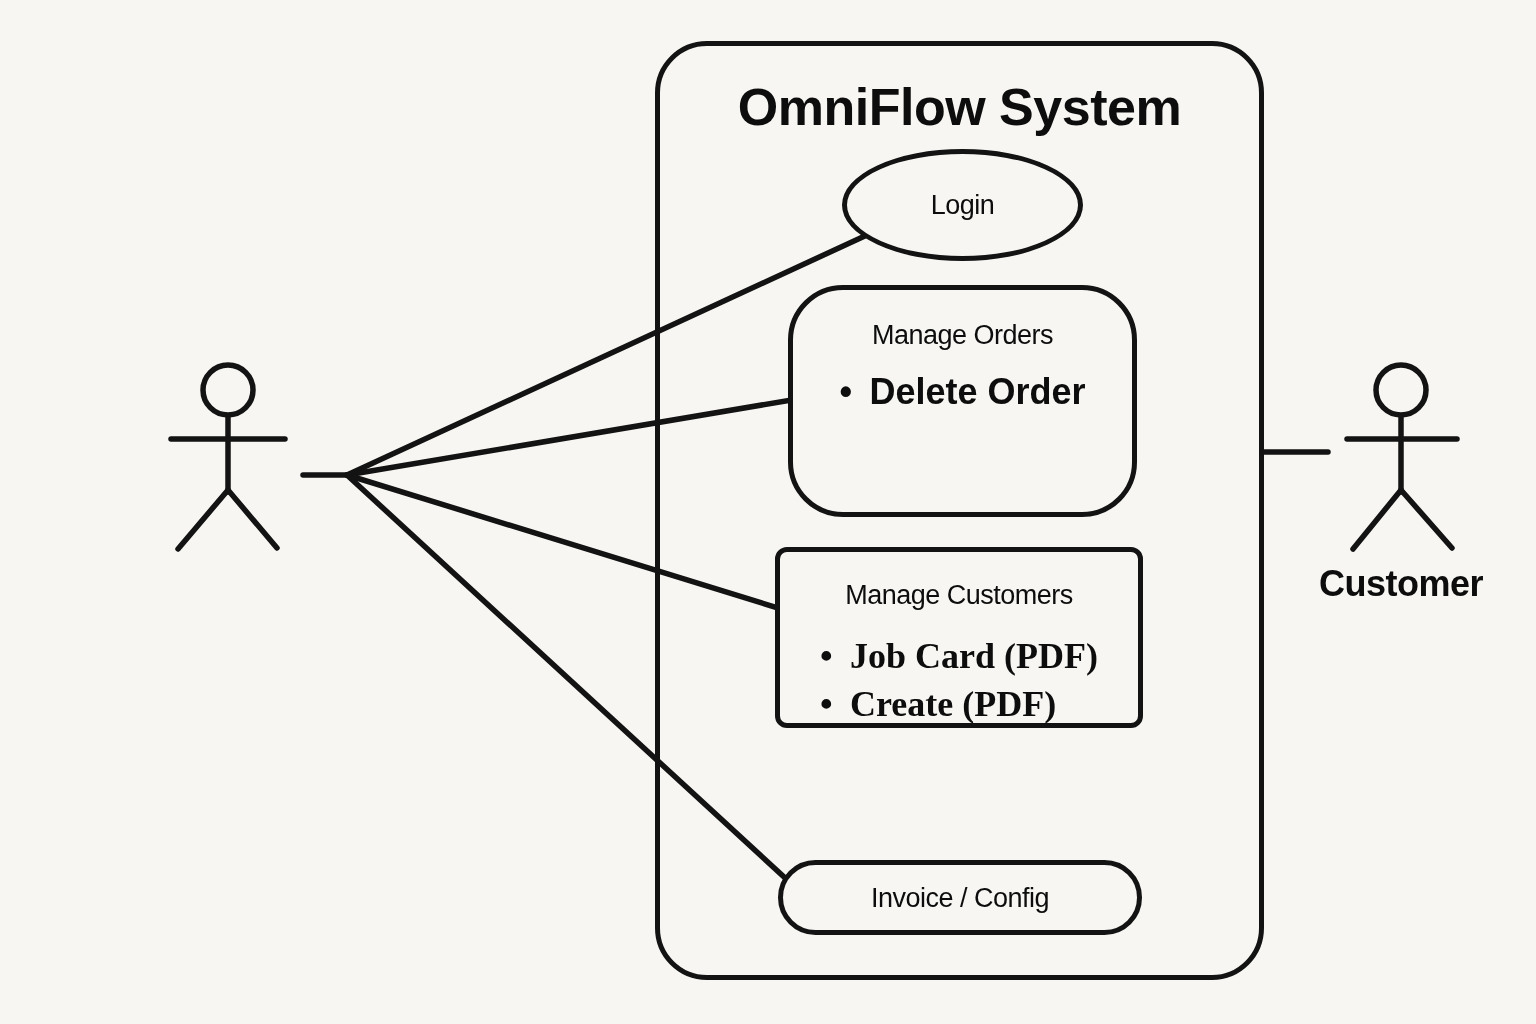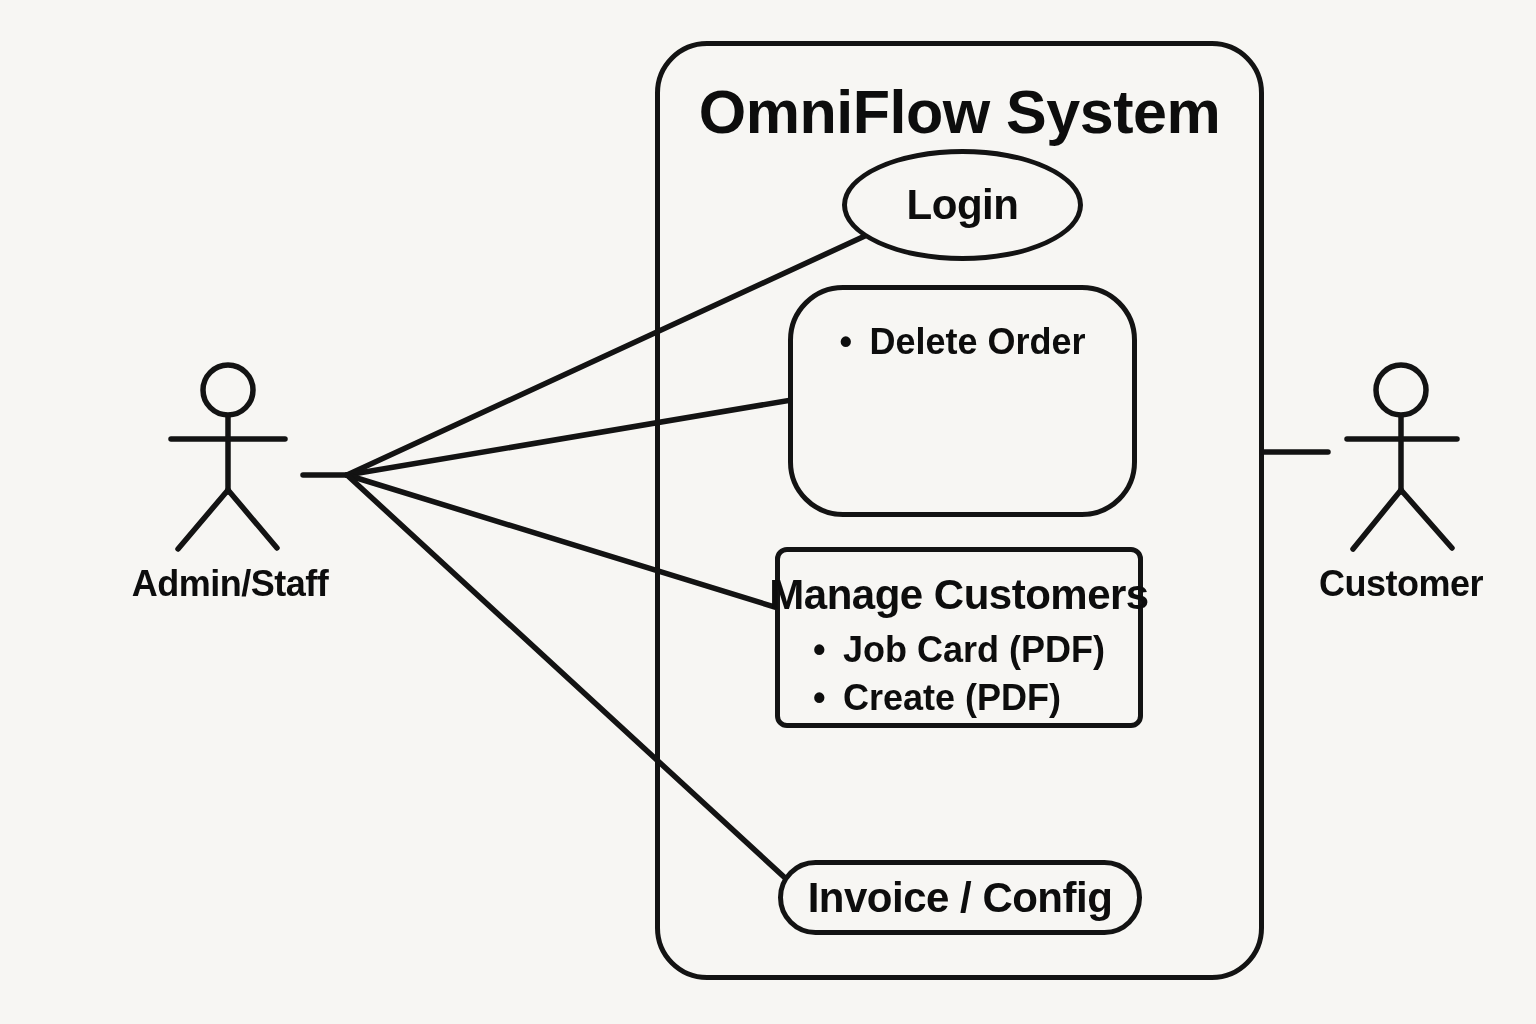--- a/index.html
+++ b/index.html
@@ -27,32 +27,32 @@
     position:absolute;box-sizing:border-box;
     left:655px;top:41px;width:609px;height:939px;
     border:5px solid var(--stroke);
     border-radius:52px;
     background:transparent;
     z-index:1;
   }
   .system-title{
     position:absolute;left:0;top:30px;width:100%;
     margin:0;text-align:center;
-    font-size:61px;font-weight:700;line-height:1.2;
+    font-size:52px;font-weight:700;line-height:1.2;
     letter-spacing:-0.5px;
   }
   .node{
     position:absolute;box-sizing:border-box;
     border:5px solid var(--stroke);
     background:var(--bg);
     z-index:3;
     display:flex;flex-direction:column;align-items:center;
   }
   .node .node-title{
-    font-size:42px;font-weight:700;line-height:50px;
+    font-size:27px;font-weight:400;line-height:50px;
     letter-spacing:-0.5px;white-space:nowrap;
   }
   .ellipse{
     left:842px;top:149px;width:241px;height:112px;
     border-radius:50%;
     justify-content:center;
   }
   .box-orders{
     left:788px;top:285px;width:349px;height:232px;
     border-radius:55px;
@@ -70,21 +70,21 @@
   }
   .pill-settings{
     left:778px;top:860px;width:364px;height:75px;
     border-radius:40px;
     justify-content:center;
   }
   .bullet-list{
     list-style:none;margin:8px 0 0 0;padding:0;
     display:inline-block;text-align:left;
   }
-  .box-customers .bullet-list{margin-top:6px;}
+  .box-customers .bullet-list{margin-top:12px;font-family:Liberation Serif, serif;}
   .bullet-list li{
     font-size:36px;font-weight:600;line-height:48px;
     white-space:nowrap;
   }
   .bullet-list li::before{
     content:"\2022";
     display:inline-block;width:30px;
   }
   .actor{
     position:absolute;z-index:4;
@@ -117,20 +117,21 @@
 
   <div class="system-boundary">
     <h1 class="system-title">OmniFlow System</h1>
   </div>
 
   <div class="node ellipse">
     <span class="node-title">Login</span>
   </div>
 
   <div class="node box-orders">
+    <span class="node-title">Manage Orders</span>
     <ul class="bullet-list">
         <li>Delete Order</li>
       </ul>
   </div>
 
   <div class="node box-customers">
     <span class="node-title">Manage Customers</span>
     <ul class="bullet-list">
         <li>Job Card (PDF)</li>
         <li>Create (PDF)</li>
@@ -144,21 +145,20 @@
 
   <div class="actor" style="left:150px;top:352px;">
     <svg class="actor-figure" width="170" height="210" viewBox="0 0 170 210" aria-hidden="true">
       <circle cx="78" cy="38" r="25"></circle>
       <line x1="78" y1="64" x2="78" y2="140"></line>
       <line x1="21" y1="87" x2="135" y2="87"></line>
       <line x1="78" y1="138" x2="28" y2="197"></line>
       <line x1="78" y1="138" x2="127" y2="196"></line>
     </svg>
   </div>
-  <div class="actor-label label-admin">Admin/Staff</div>
 
   <div class="actor" style="left:1323px;top:352px;">
     <svg class="actor-figure" width="170" height="210" viewBox="0 0 170 210" aria-hidden="true">
       <circle cx="78" cy="38" r="25"></circle>
       <line x1="78" y1="64" x2="78" y2="140"></line>
       <line x1="24" y1="87" x2="134" y2="87"></line>
       <line x1="78" y1="138" x2="30" y2="197"></line>
       <line x1="78" y1="138" x2="129" y2="196"></line>
     </svg>
   </div>

